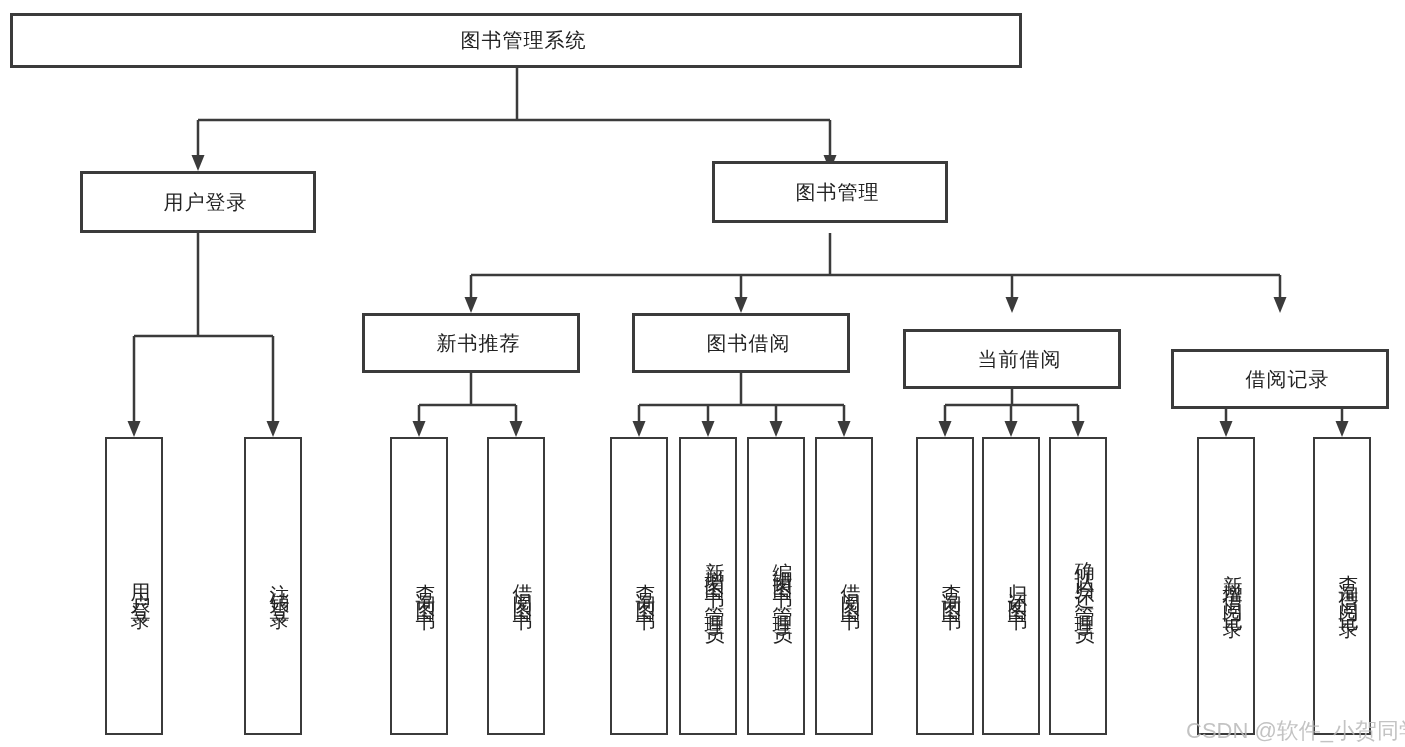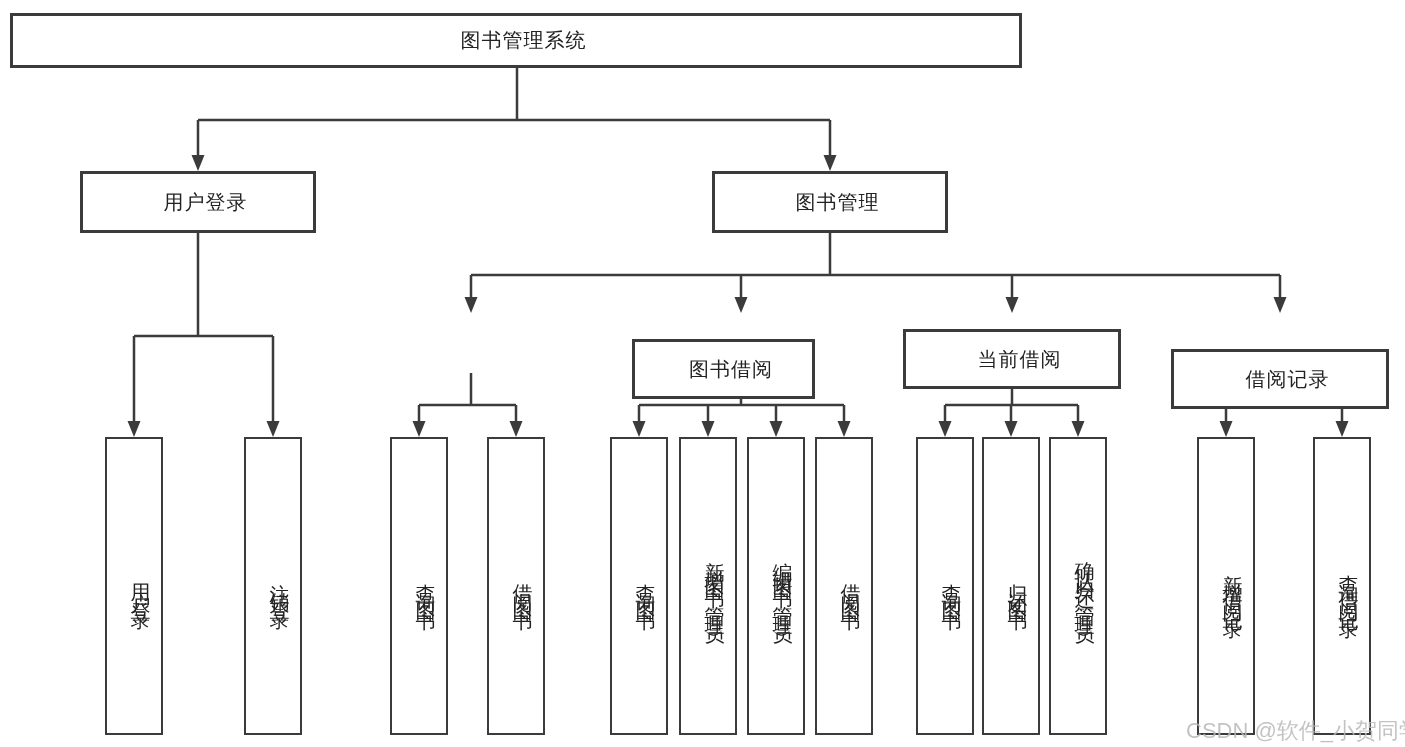--- a/index.html
+++ b/index.html
@@ -108,23 +108,24 @@
     <g>
       <path d="M1280 373 V405 M1226 405 H1342 M1226 405 V421 M1342 405 V421"></path>
       <polygon points="1219.5,421 1232.5,421 1226,437"></polygon>
       <polygon points="1335.5,421 1348.5,421 1342,437"></polygon>
     </g>
   </svg>
 
   <div class="box" style="left:10px; top:13px; width:1012px; height:55px;">图书管理系统</div>
 
   <div class="box" style="left:80px; top:171px; width:236px; height:62px;">用户登录</div>
-  <div class="box" style="left:712px; top:171px; width:236px; height:62px;">图书管理</div>
+  <div class="box" style="left:712px; top:161px; width:236px; height:62px;">图书管理</div>
 
-  <div class="box" style="left:632px; top:313px; width:183px; height:60px;margin-top:26px;">图书借阅</div>
+  <div class="box" style="left:362px; top:313px; width:218px; height:60px;">新书推荐</div>
+  <div class="box" style="left:632px; top:313px; width:218px; height:60px;">图书借阅</div>
   <div class="box" style="left:903px; top:313px; width:218px; height:60px;margin-top:16px;">当前借阅</div>
   <div class="box" style="left:1171px; top:313px; width:218px; height:60px;margin-top:36px;">借阅记录</div>
 
   <div class="box leaf" style="left:105px; top:437px; width:58px; height:298px;">用户登录</div>
   <div class="box leaf" style="left:244px; top:437px; width:58px; height:298px;">注销登录</div>
 
   <div class="box leaf" style="left:390px; top:437px; width:58px; height:298px;">查询图书</div>
   <div class="box leaf" style="left:487px; top:437px; width:58px; height:298px;">借阅图书</div>
 
   <div class="box leaf" style="left:610px; top:437px; width:58px; height:298px;">查询图书</div>

